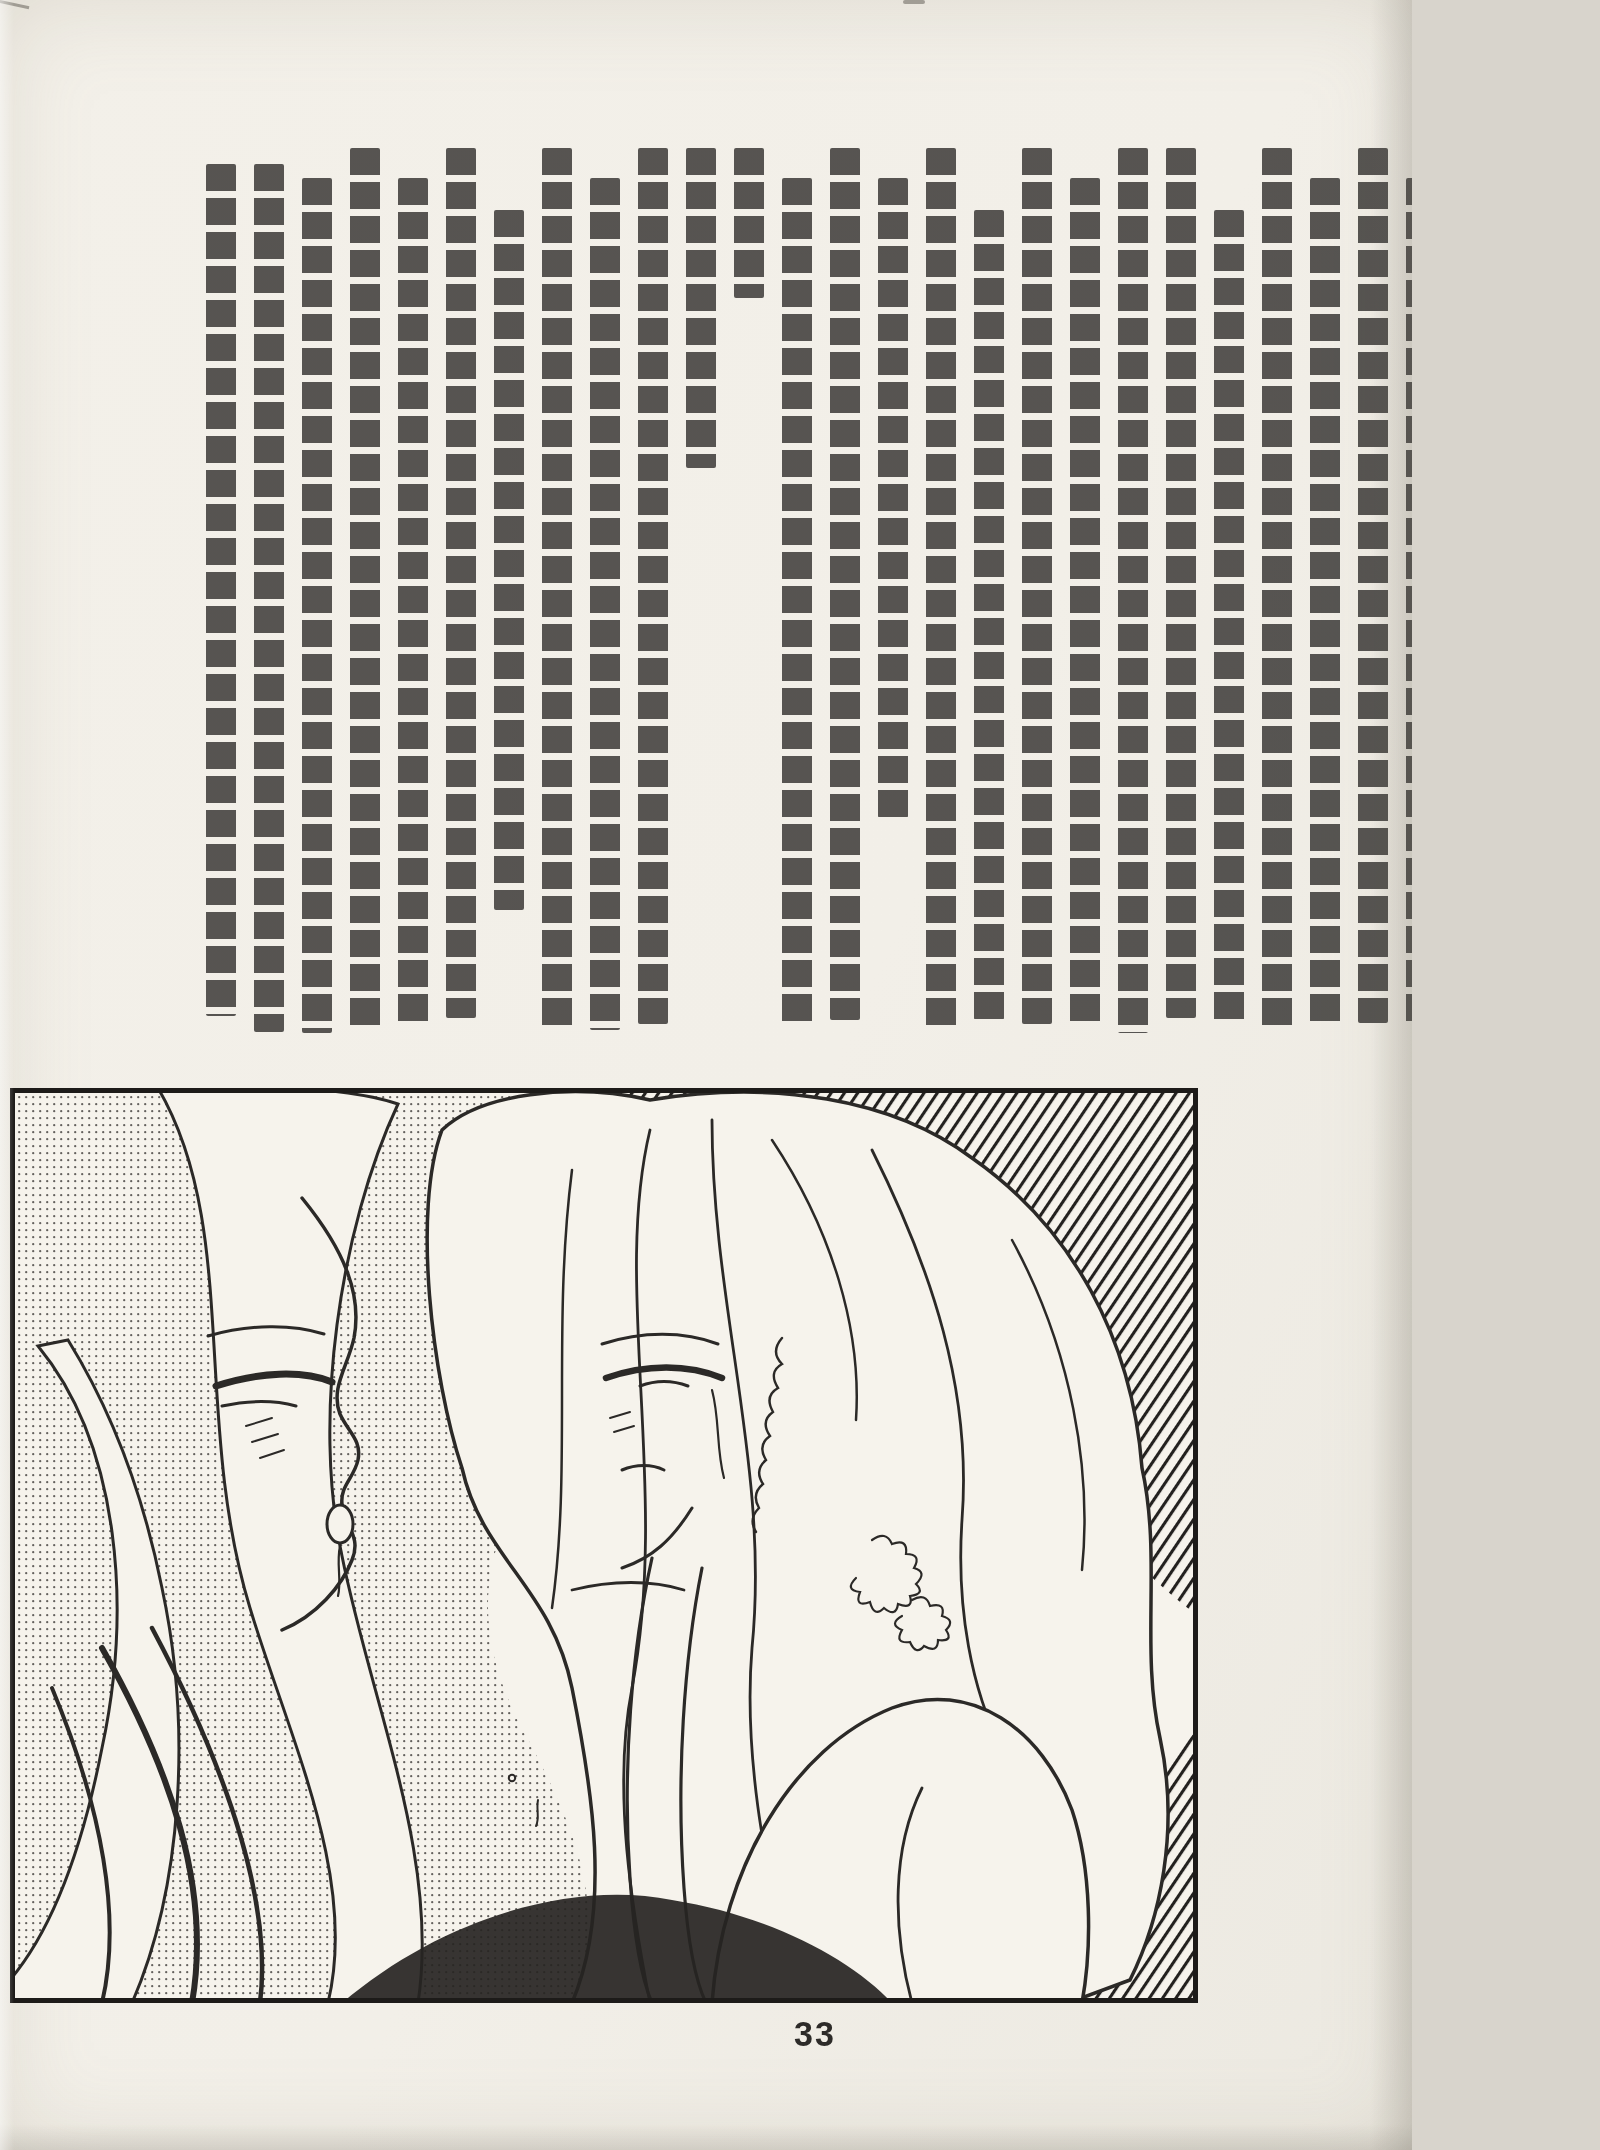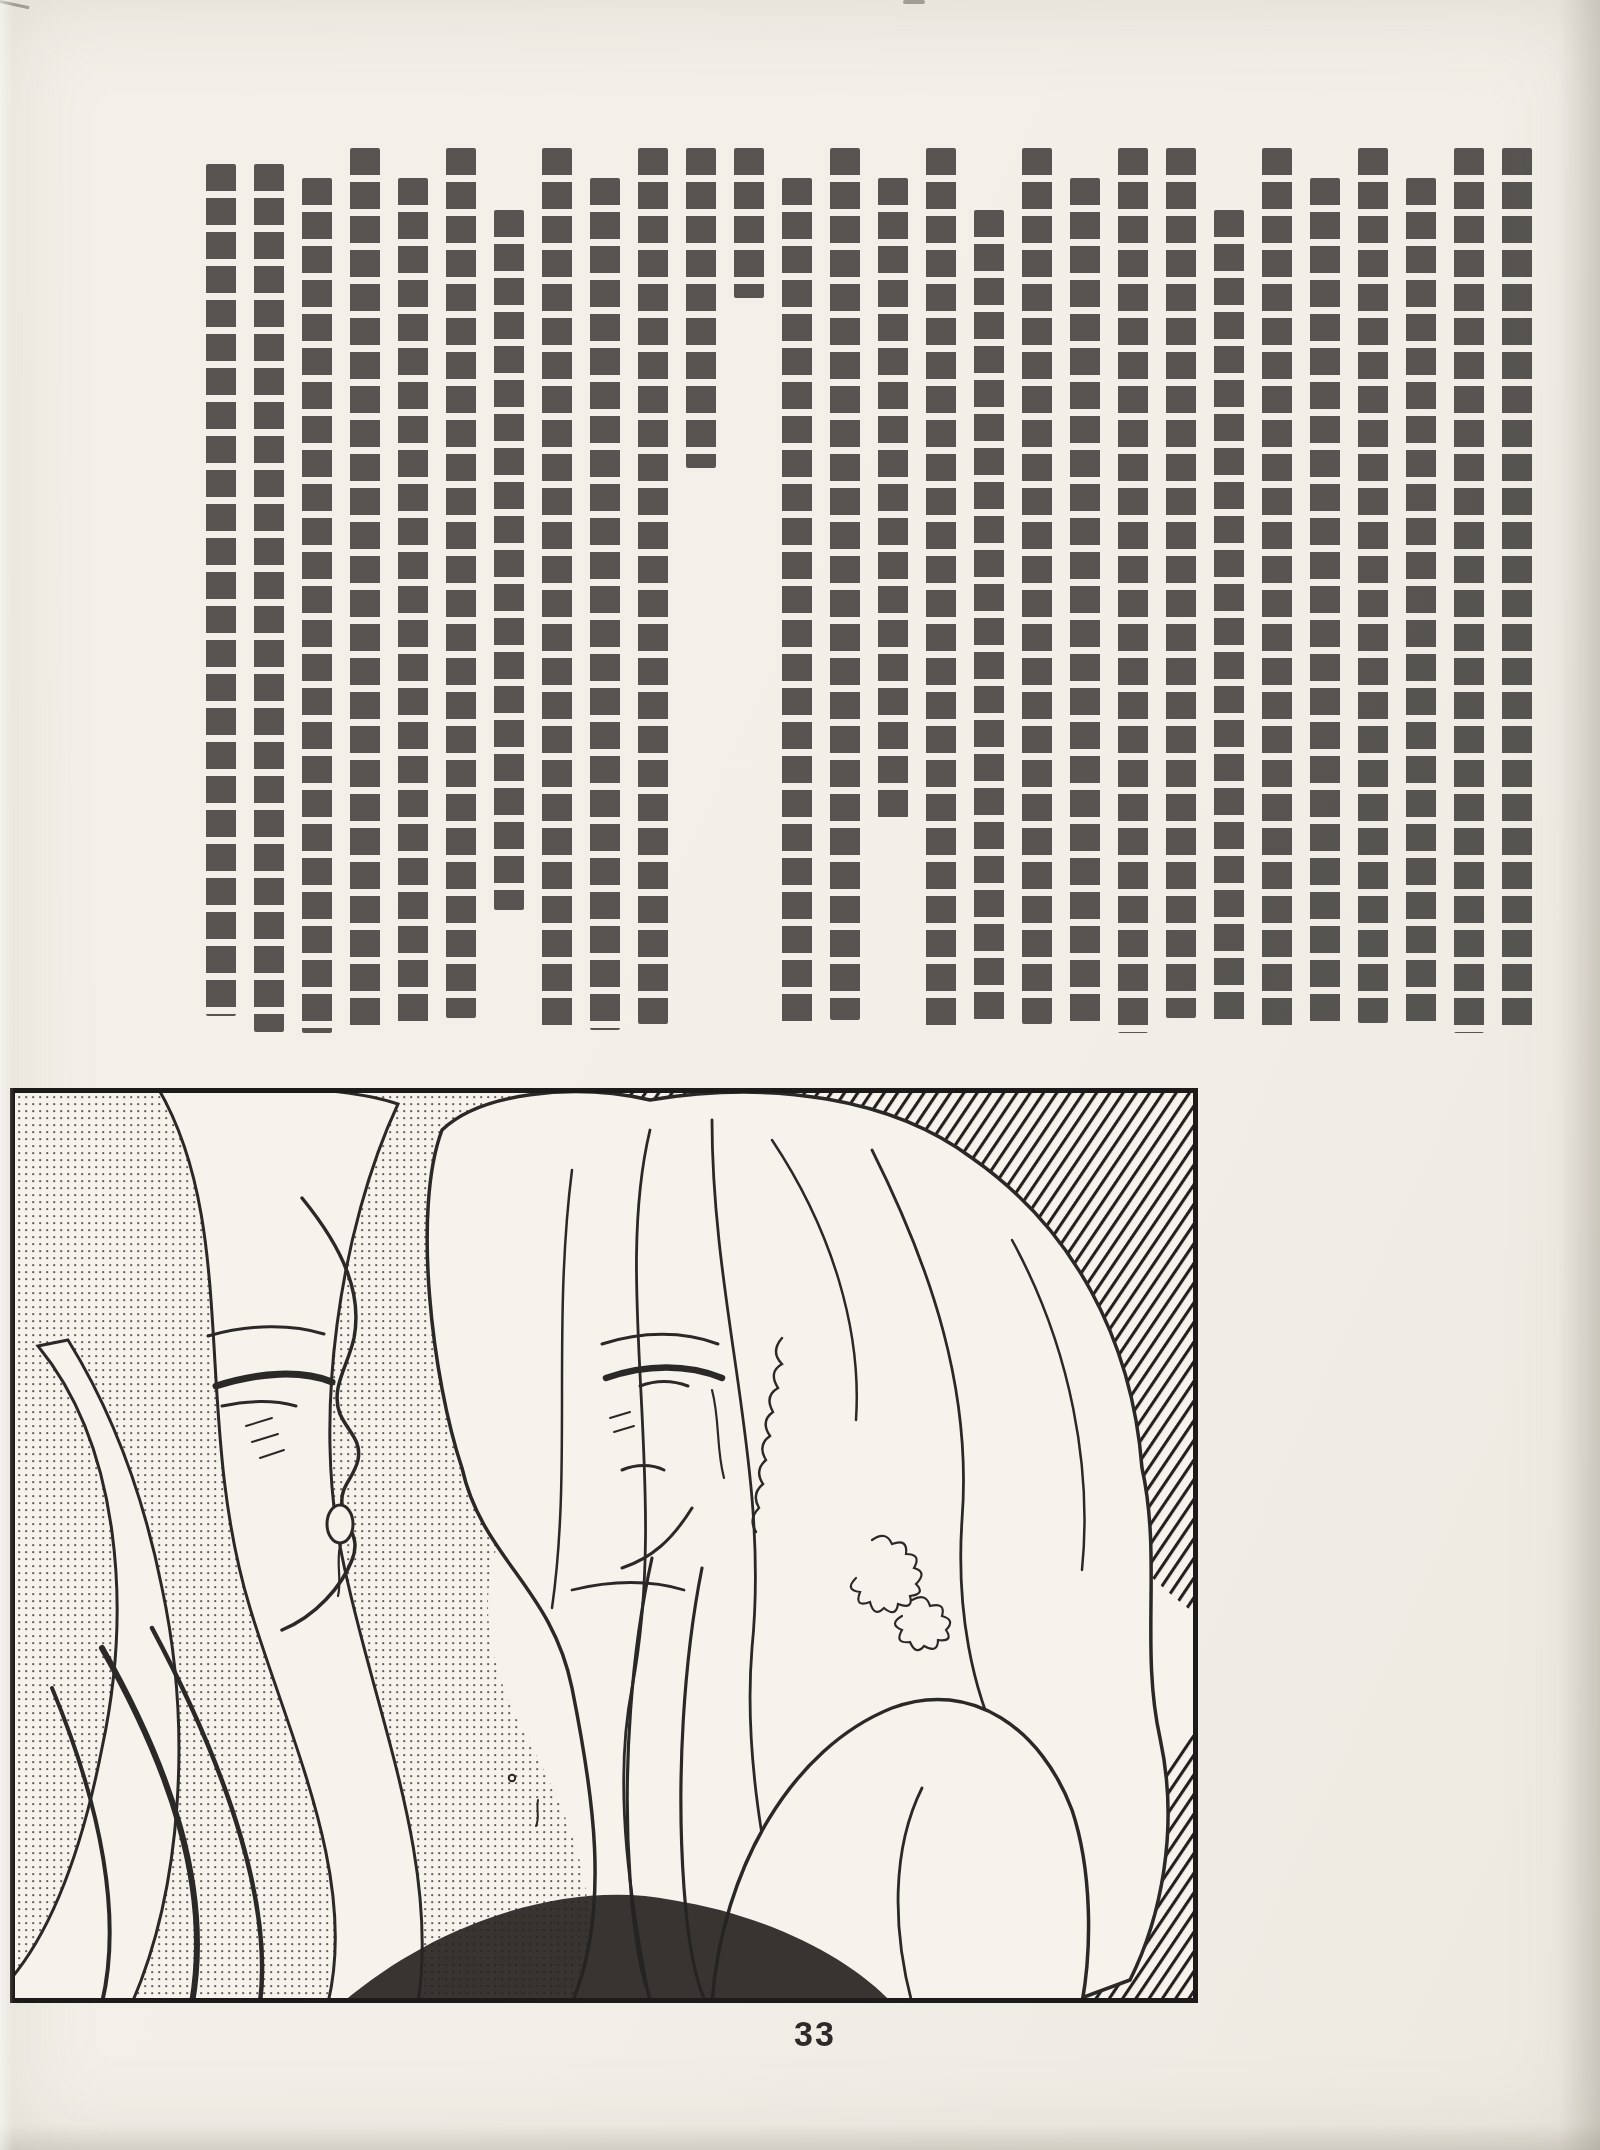--- a/index.html
+++ b/index.html
@@ -1,17 +1,17 @@
 <!DOCTYPE html>
 <html><head>
 <meta charset="utf-8">
 <style>
   html,body{margin:0;padding:0;background:#d8d4cc;}
   .page{
-    position:relative;width:1600px;height:2150px;overflow:hidden;
+    position:relative;width:1412px;height:2150px;overflow:hidden;
     background:linear-gradient(115deg,#f3f0e9 0%,#f2efe8 55%,#ece9e1 100%);
     box-shadow:inset 0 0 90px rgba(150,140,120,.22);
     font-family:"Liberation Sans",sans-serif;
   }
   
   .edge-right{position:absolute;top:0;right:0;width:42px;height:100%;
     background:linear-gradient(to right,rgba(0,0,0,0),rgba(100,95,85,.20));}
   .edge-bottom{position:absolute;left:0;bottom:0;width:100%;height:26px;
     background:linear-gradient(to bottom,rgba(0,0,0,0),rgba(100,95,85,.16));}
   .edge-left{position:absolute;top:0;left:0;width:14px;height:100%;

